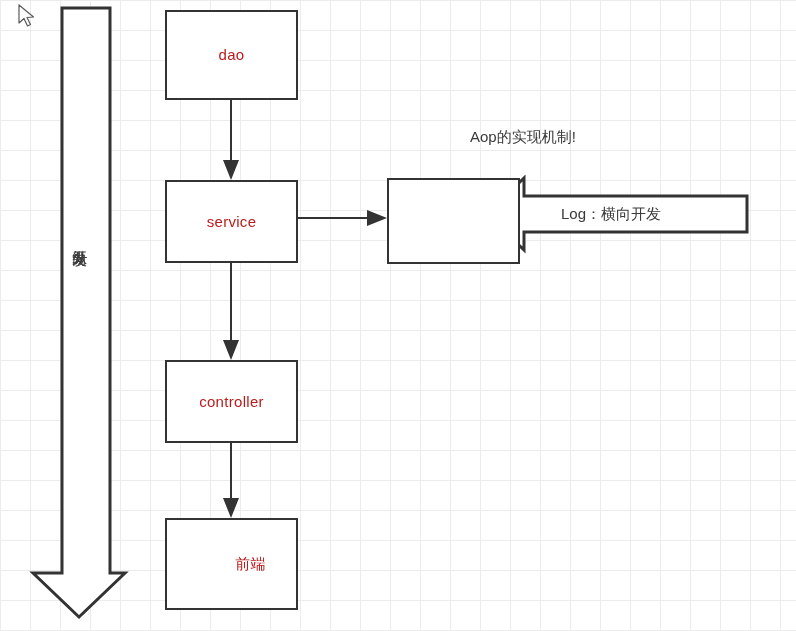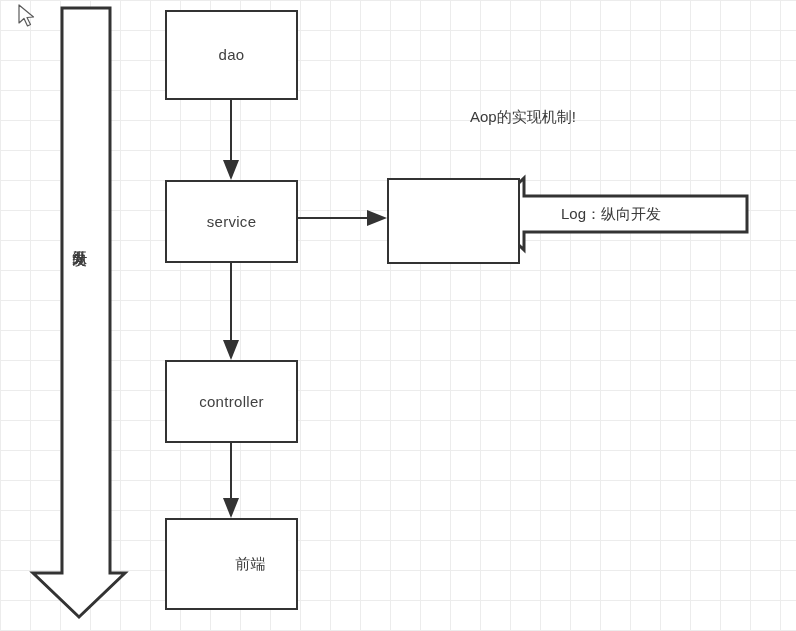--- a/index.html
+++ b/index.html
@@ -34,21 +34,21 @@
   .node-box {
     position: absolute;
     box-sizing: border-box;
     border: 2px solid #333333;
     background: #ffffff;
     display: flex;
     align-items: center;
     justify-content: center;
   }
   .node-label {
-    color: #404040;
+    color: #b91c1c;
     font-size: 15px;
     line-height: 1.2;
     letter-spacing: 0.3px;
     white-space: nowrap;
   }
   .free-text {
     position: absolute;
     color: #3a3a3a;
     font-size: 15px;
     white-space: nowrap;
@@ -126,17 +126,17 @@
   <div class="node-box" style="left:165px; top:518px; width:133px; height:92px;padding-left:38px;">
     <span class="node-label">前端</span>
   </div>
 
   <div class="node-box" style="left:387px; top:178px; width:133px; height:86px;">
     <span class="node-label"></span>
   </div>
 
   <div class="vert-text" style="left:70px; top:238px;">纵向开发</div>
 
-  <div class="free-text" style="left:470px; top:108px;">Aop的实现机制!</div>
+  <div class="free-text" style="left:470px; top:128px;">Aop的实现机制!</div>
 
-  <div class="arrow-text" style="left:561px; top:205px;">Log：纵向开发</div>
+  <div class="arrow-text" style="left:561px; top:205px;">Log：横向开发</div>
 
 </div>
 
 </body></html>

